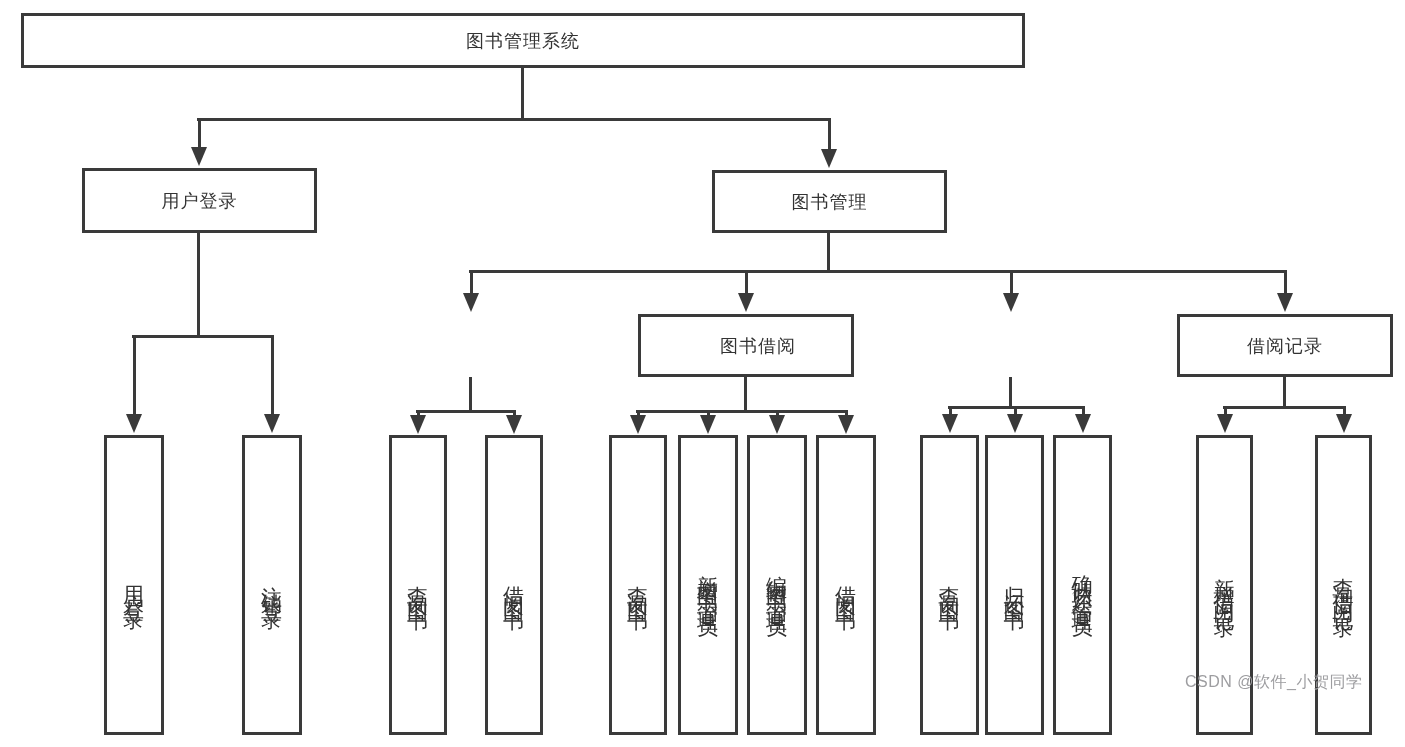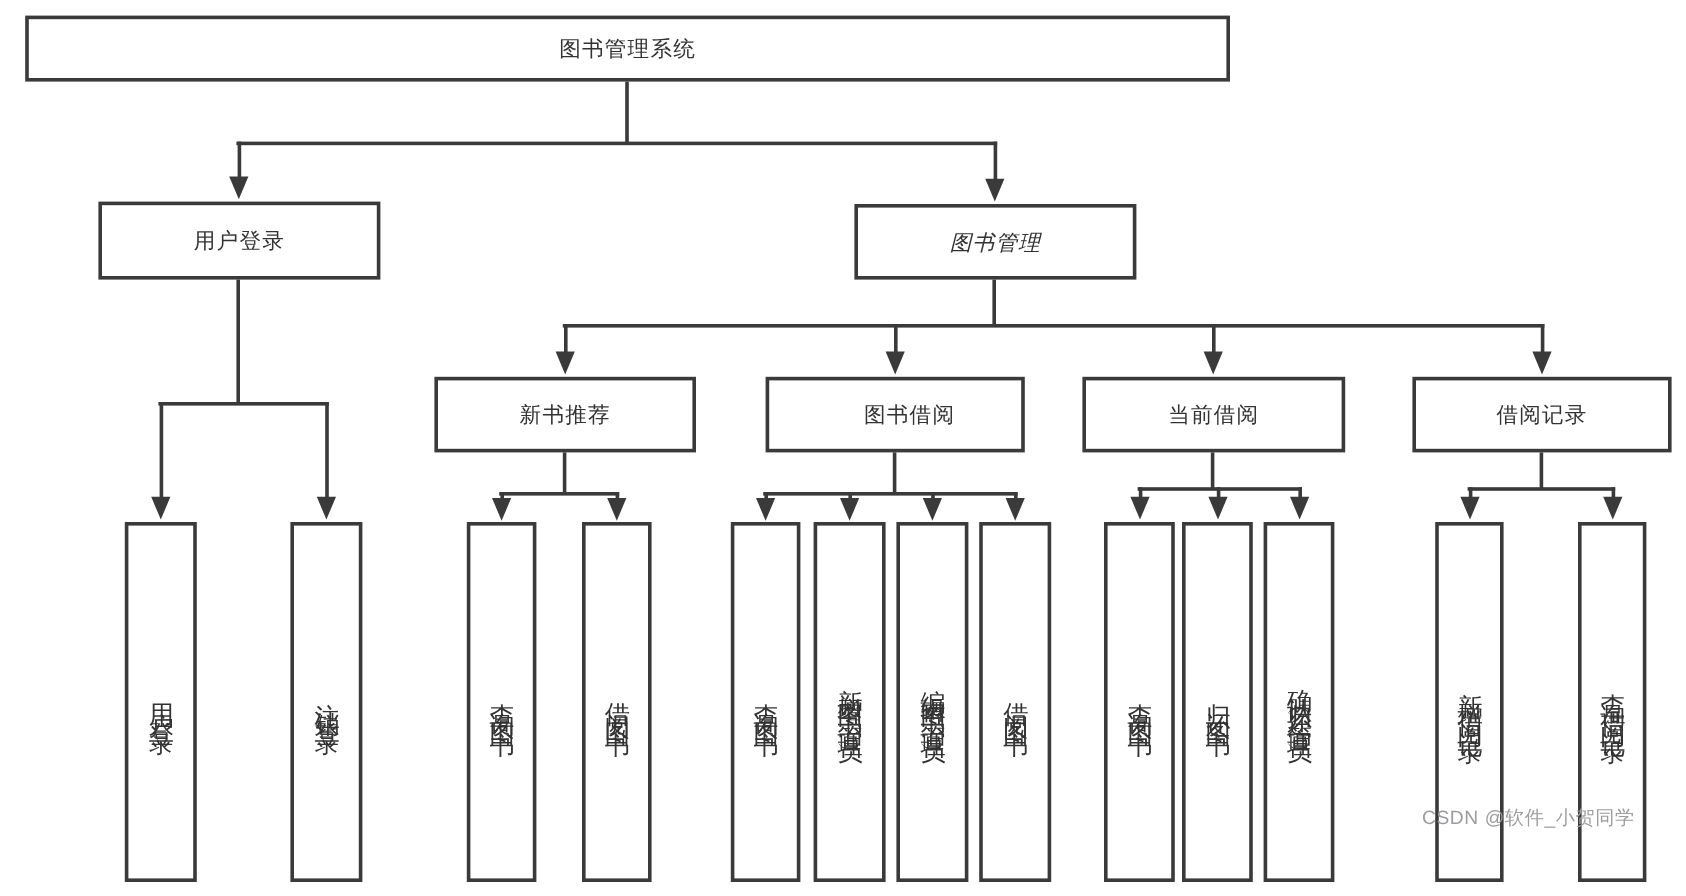--- a/index.html
+++ b/index.html
@@ -30,21 +30,21 @@
     writing-mode:vertical-rl;
     text-orientation:mixed;
     font-size:21px;
     letter-spacing:8px;
     line-height:1;
     text-align:center;
   }
   
   #n-root{left:21px;top:13px;width:1004px;height:55px;}
   #n-userlogin{left:82px;top:168px;width:235px;height:65px;}
-  #n-bookmgmt{left:712px;top:170px;width:235px;height:63px;font-style:italic;}
+  #n-bookmgmt{left:712px;top:170px;width:235px;height:63px;}
   #n-nbr{left:362px;top:314px;width:218px;height:63px;}
   #n-bb{left:638px;top:314px;width:216px;height:63px;padding-left:24px;}
   #n-cb{left:902px;top:314px;width:219px;height:63px;}
   #n-br{left:1177px;top:314px;width:216px;height:63px;}
   .leaf{top:435px;height:300px;}
   #lf-1{left:104px;width:60px;}
   #lf-2{left:242px;width:60px;}
   #lf-3{left:389px;width:58px;}
   #lf-4{left:485px;width:58px;}
   #lf-5{left:609px;width:58px;}
@@ -114,23 +114,21 @@
 </head>
 <body>
 
 <div id="canvas">
 
   <div class="box hbox" id="n-root">图书管理系统</div>
 
   <div class="box hbox" id="n-userlogin">用户登录</div>
   <div class="box hbox" id="n-bookmgmt">图书管理</div>
 
-  <div class="box hbox" id="n-nbr">新书推荐</div>
   <div class="box hbox" id="n-bb">图书借阅</div>
-  <div class="box hbox" id="n-cb">当前借阅</div>
   <div class="box hbox" id="n-br">借阅记录</div>
 
   <div class="box vbox leaf" id="lf-1">用户登录</div>
   <div class="box vbox leaf" id="lf-2">注销登录</div>
   <div class="box vbox leaf" id="lf-3">查询图书</div>
   <div class="box vbox leaf" id="lf-4">借阅图书</div>
   <div class="box vbox leaf" id="lf-5">查询图书</div>
   <div class="box vbox leaf" id="lf-6">新增图书（管理员）</div>
   <div class="box vbox leaf" id="lf-7">编辑图书（管理员）</div>
   <div class="box vbox leaf" id="lf-8">借阅图书</div>

